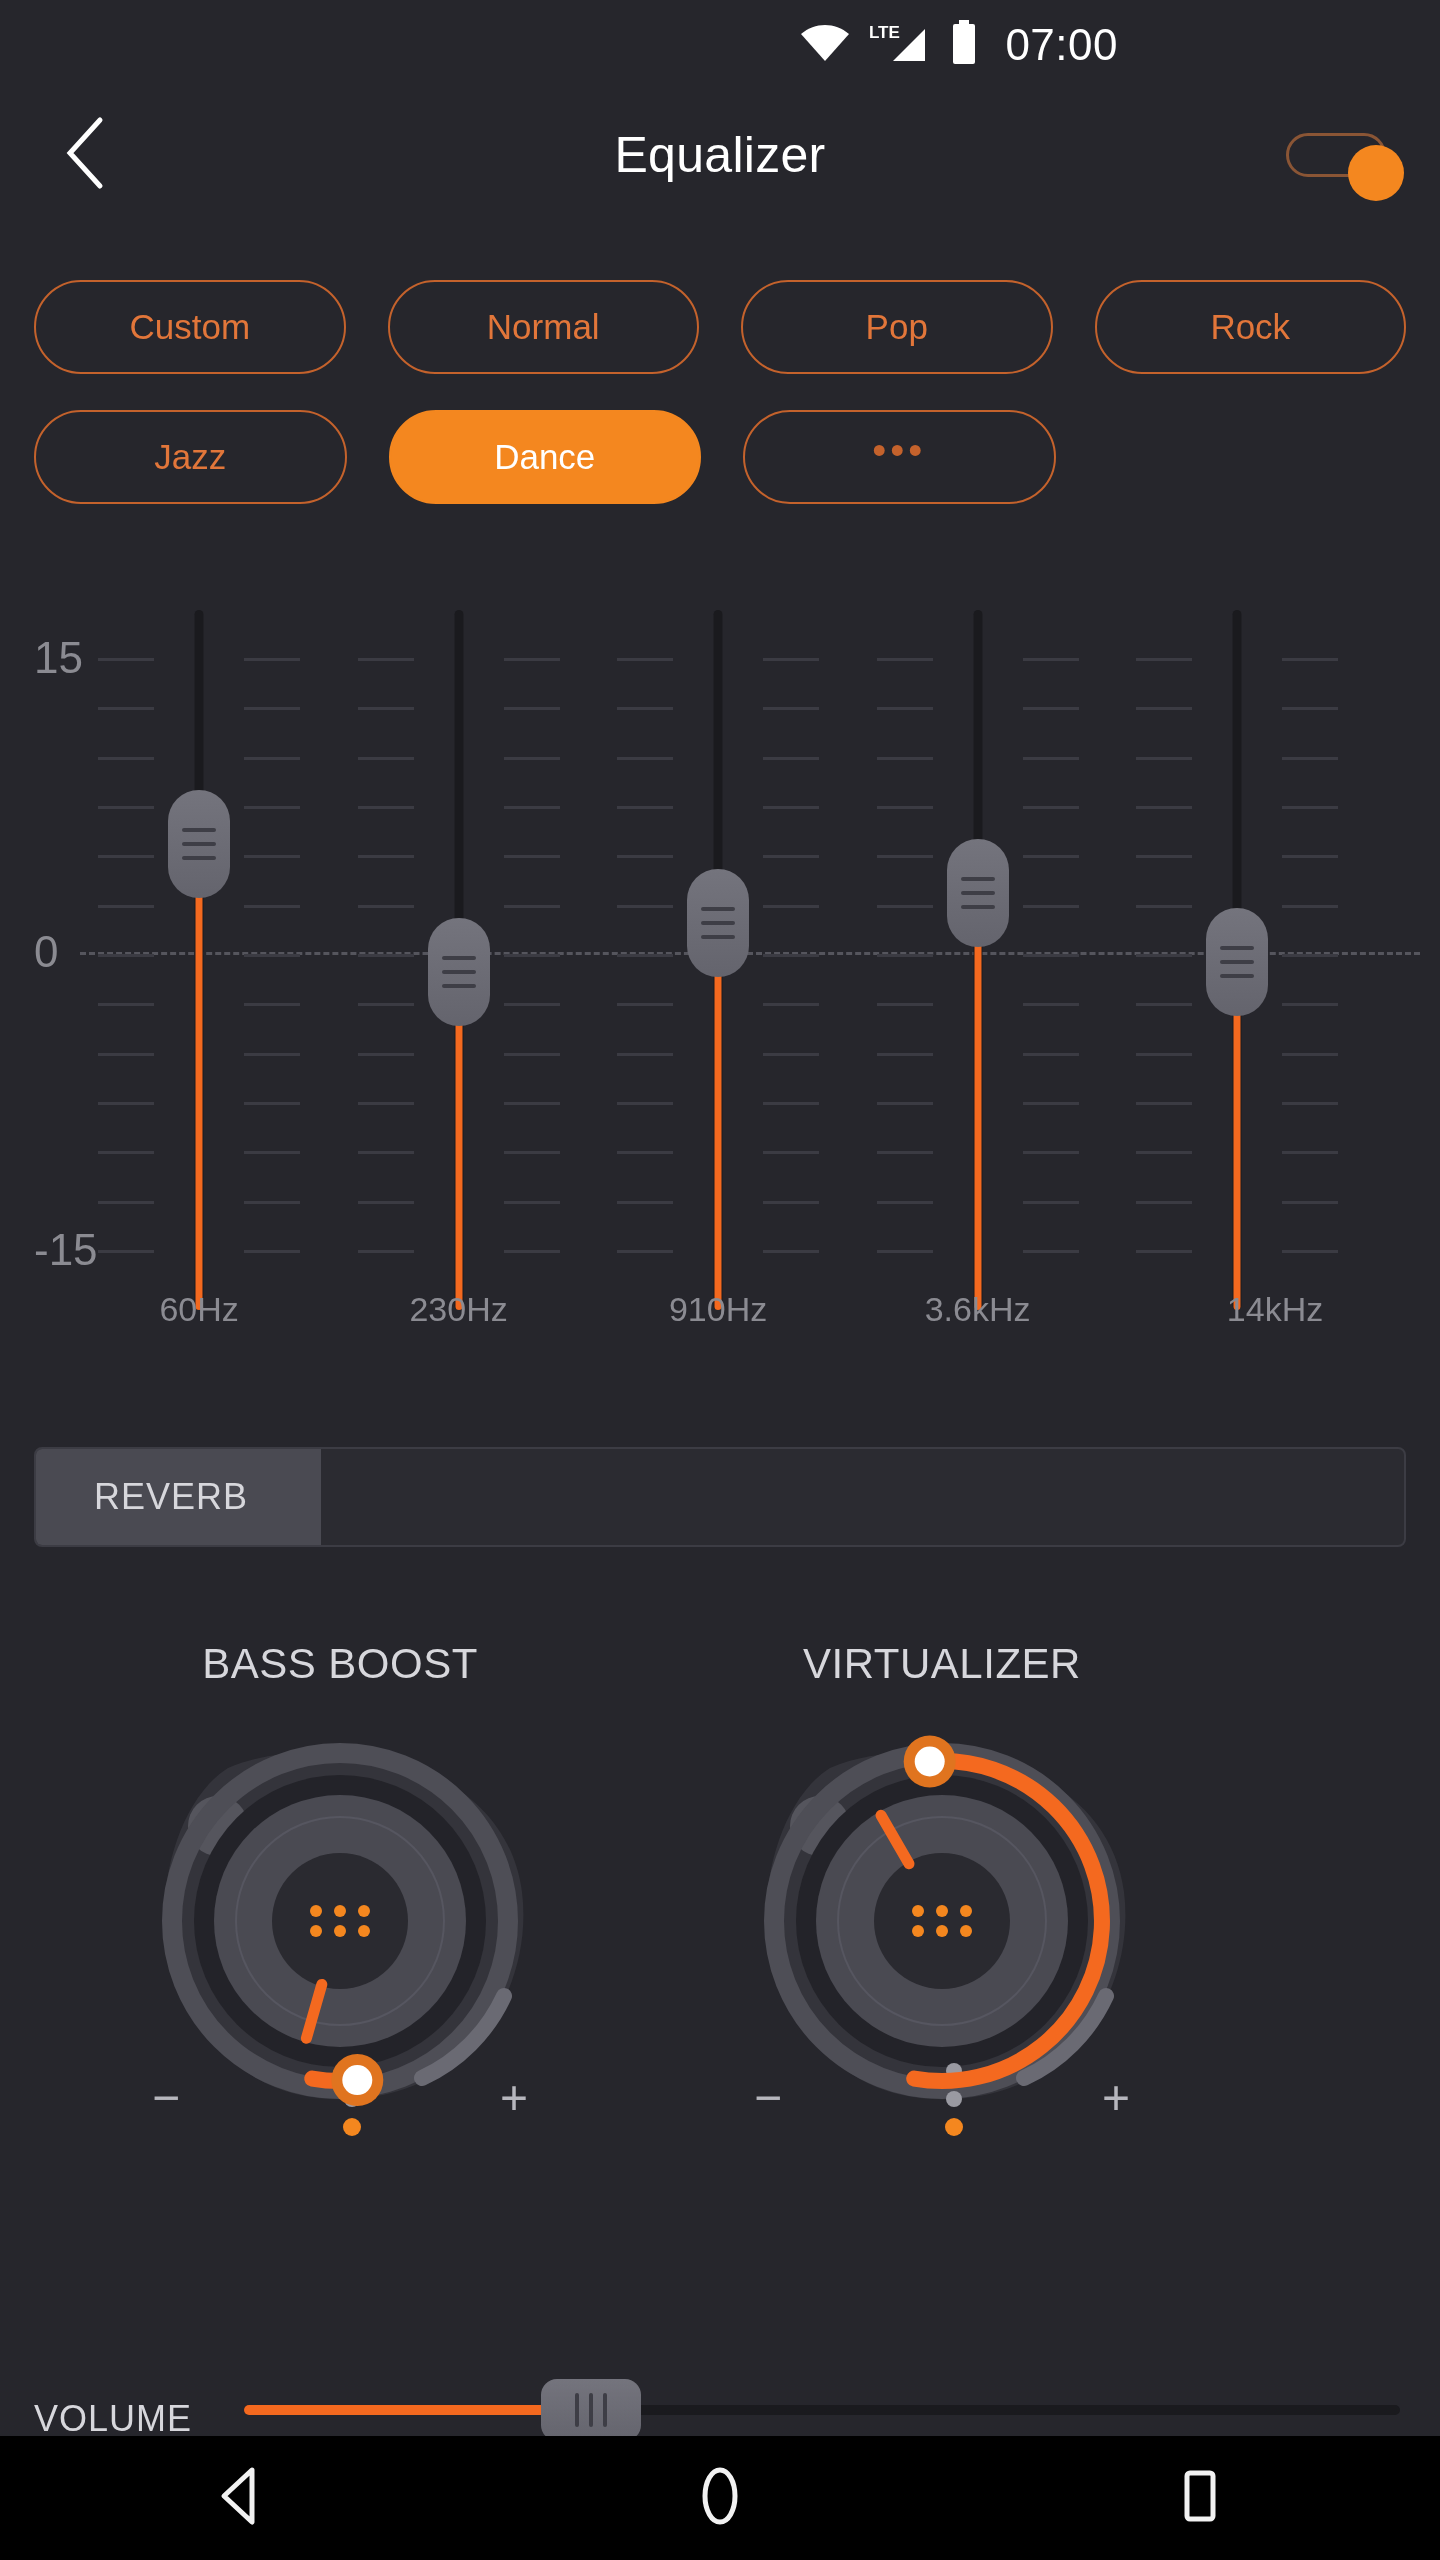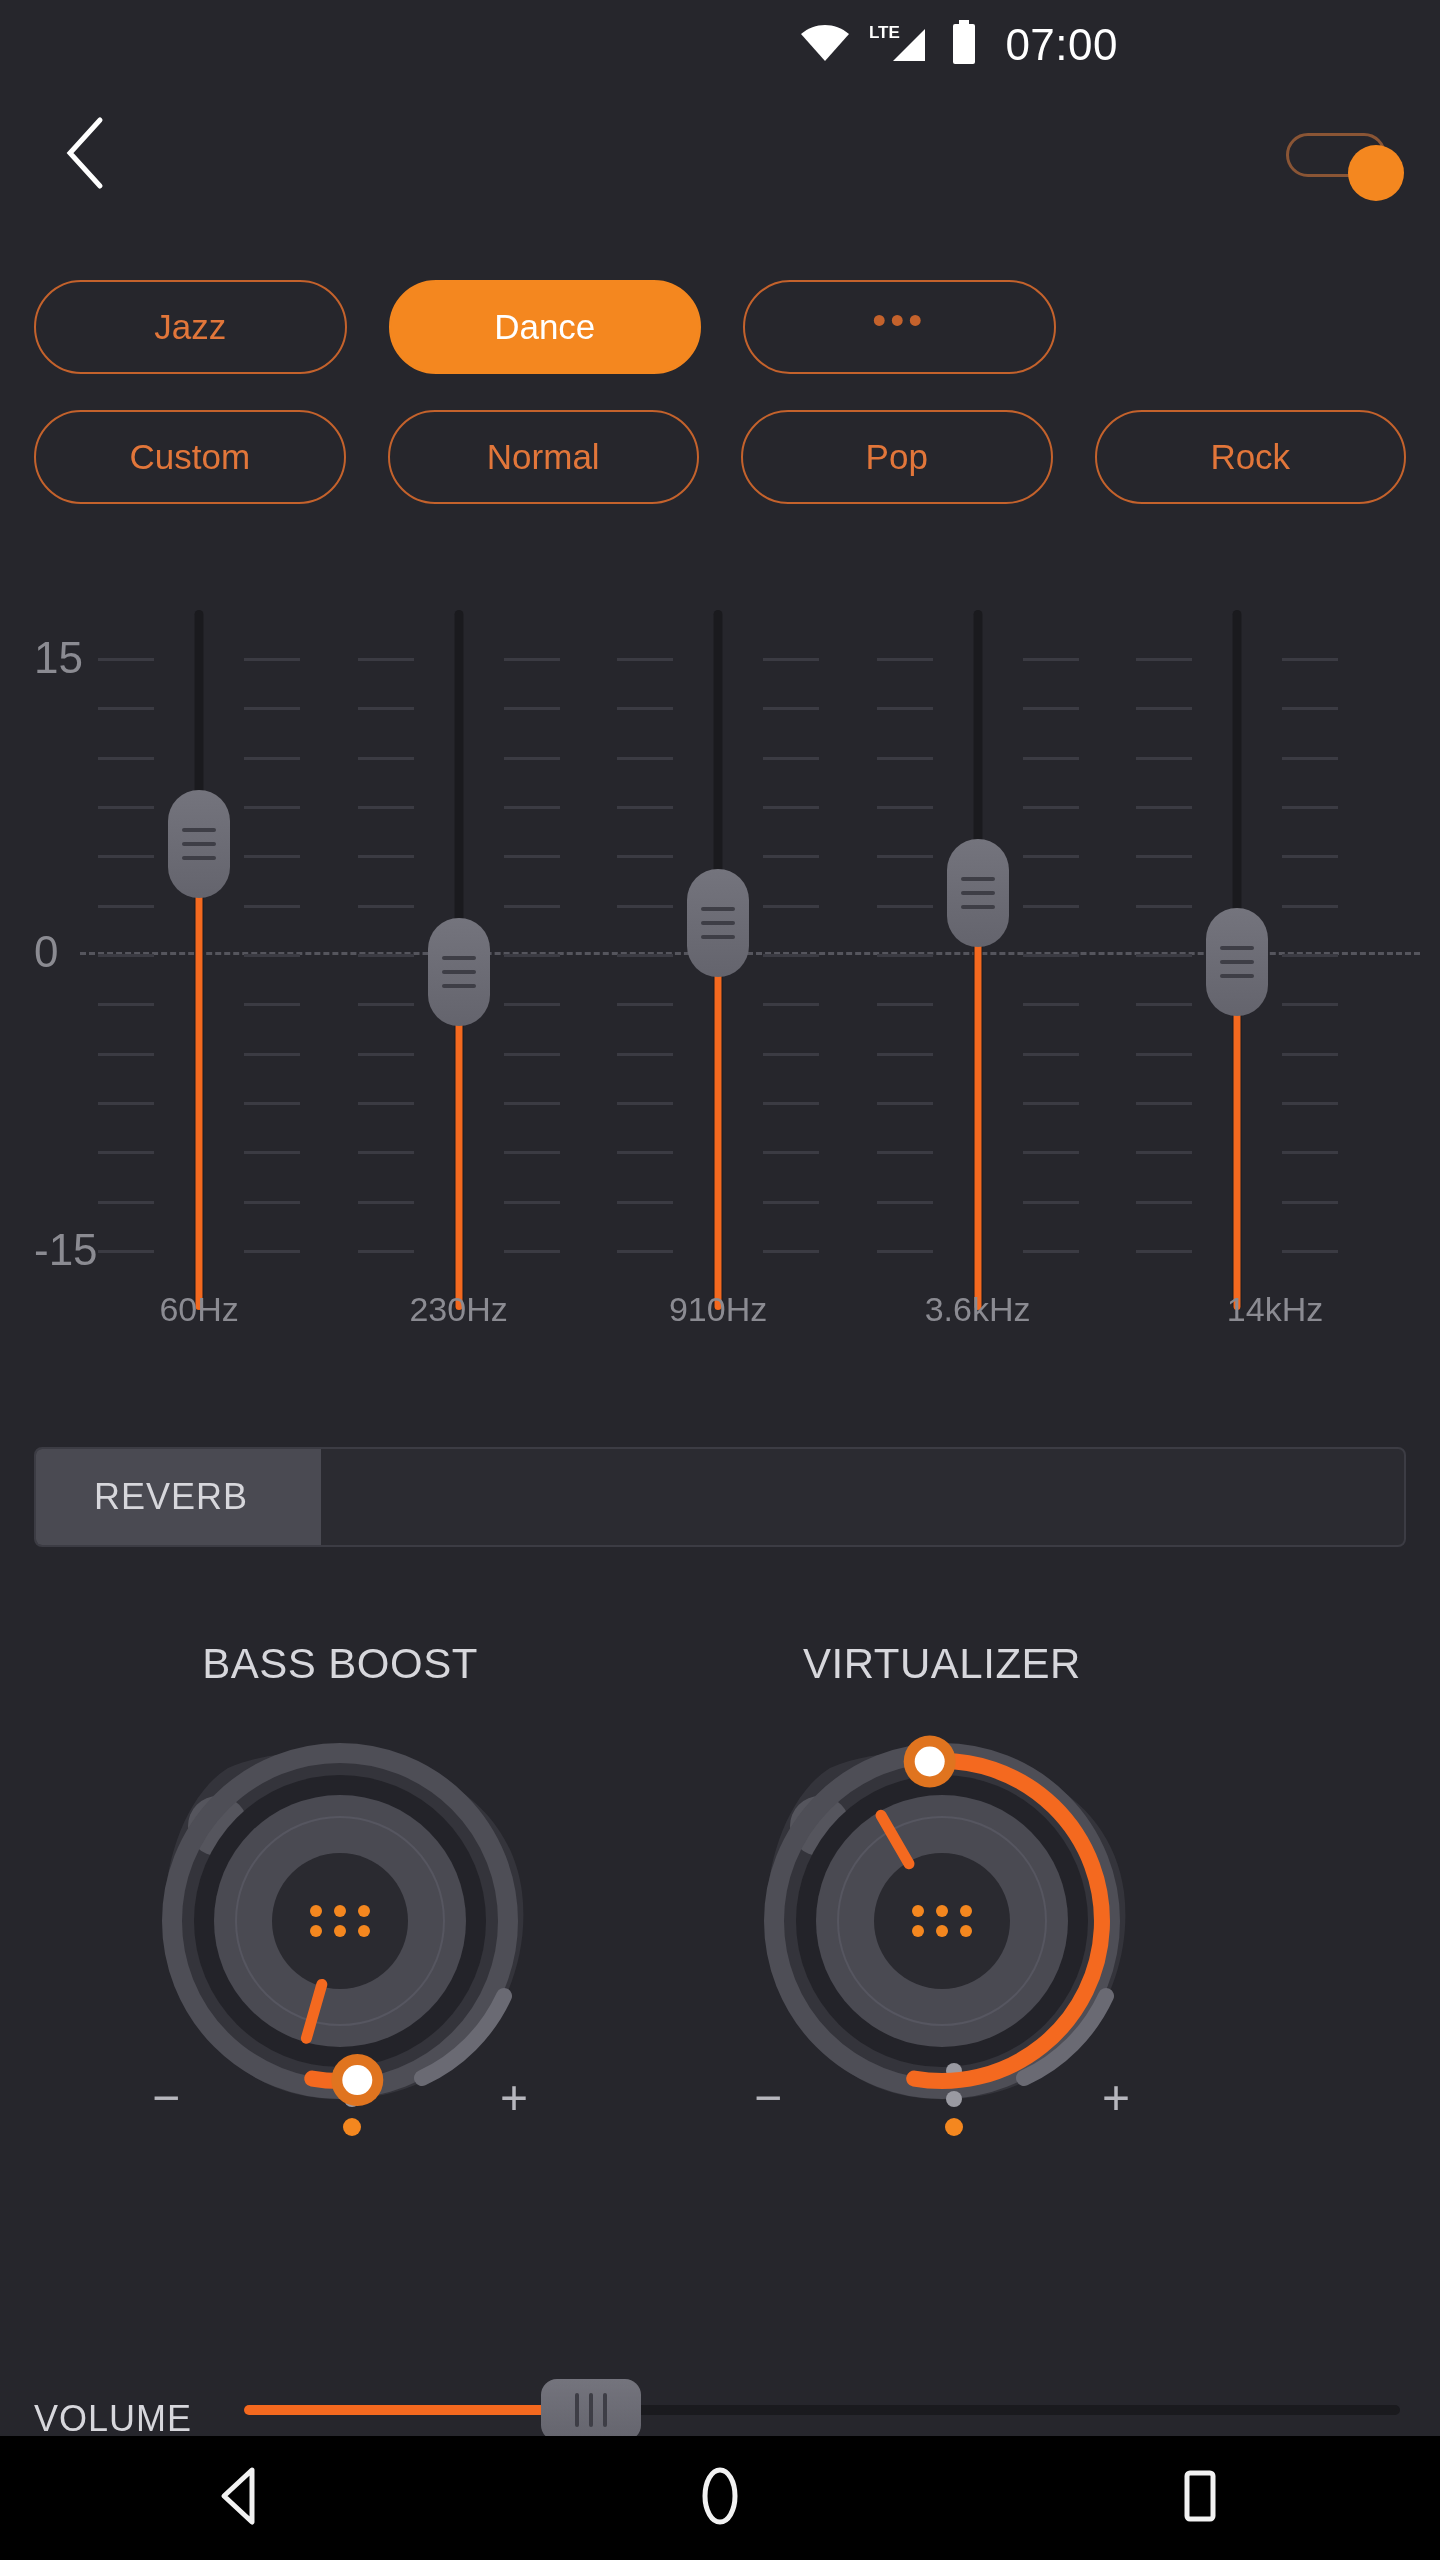--- a/index.html
+++ b/index.html
@@ -222,38 +222,39 @@
 </div>
 
 <div class="header">
   <div class="back-btn">
     <span>
       <svg width="46" height="74" viewBox="0 0 46 74">
           <path d="M38 4 L8 37 L38 70" stroke="#ffffff" stroke-width="5" fill="none" stroke-linecap="round"></path>
         </svg>
     </span>
   </div>
+  <div class="page-title">Equalizer</div>
   <div class="eq-toggle">
     <div class="track"></div>
     <div class="knob"></div>
   </div>
 </div>
 
 <div class="presets">
+  <div class="preset-row first">
+    <div class="preset">Custom</div>
+    <div class="preset">Normal</div>
+    <div class="preset">Pop</div>
+    <div class="preset">Rock</div>
+  </div>
   <div class="preset-row second">
     <div class="preset">Jazz</div>
     <div class="preset selected">Dance</div>
     <div class="preset more">•••</div>
     <div class="spacer"></div>
-  </div>
-  <div class="preset-row first">
-    <div class="preset">Custom</div>
-    <div class="preset">Normal</div>
-    <div class="preset">Pop</div>
-    <div class="preset">Rock</div>
   </div>
 </div>
 
 <div class="eq-area">
   <div class="zero-line"></div>
   <div class="scale-label l15">15</div>
   <div class="scale-label l0">0</div>
   <div class="scale-label lm15">-15</div>
   <div id="bands-host">
       <div class="band" style="left: 94.104px;">

